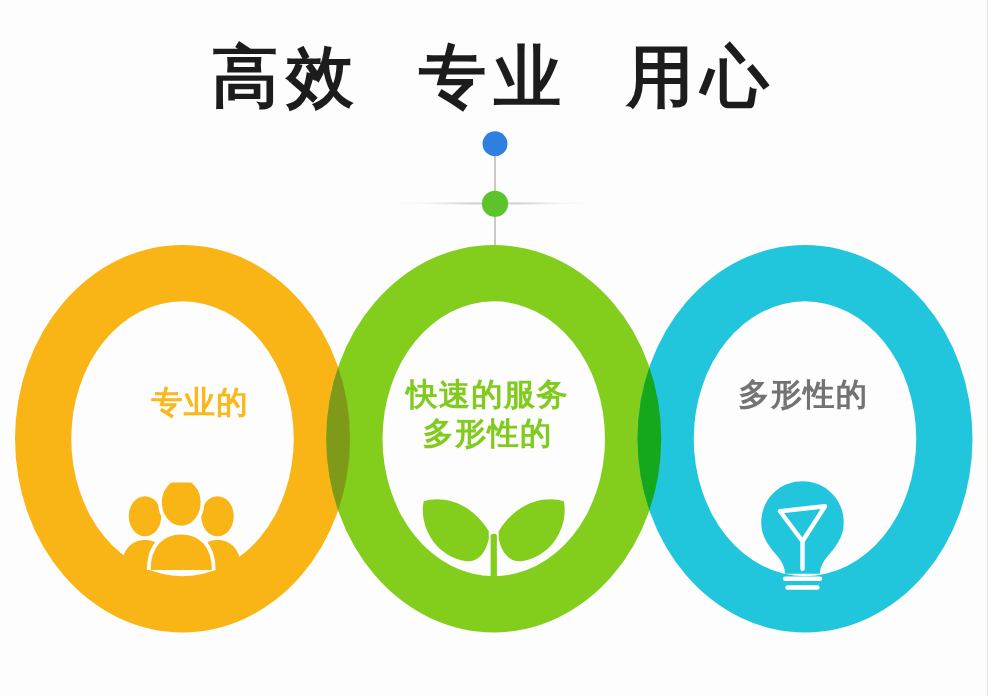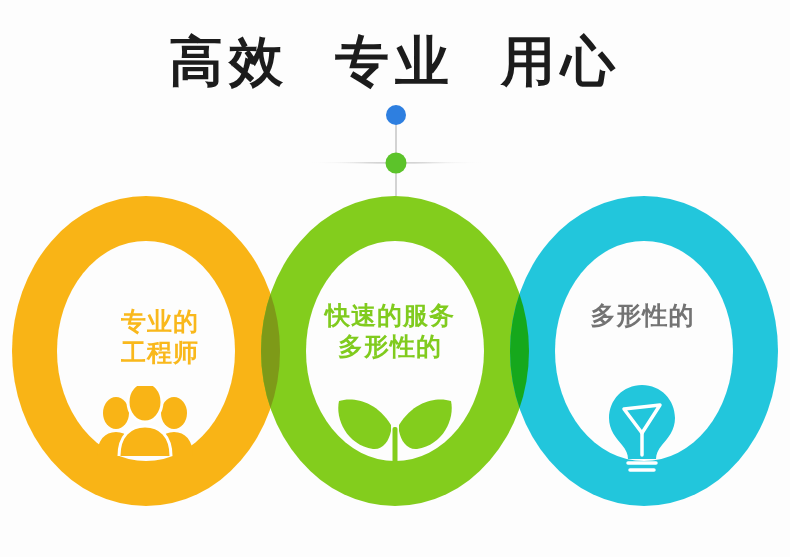--- a/index.html
+++ b/index.html
@@ -161,21 +161,20 @@
       <rect x="0" y="0" width="790" height="330" fill="#7e9a18" mask="url(#m-green)"></rect>
     </g>
 
     <g clip-path="url(#clip-gc)">
       <rect x="0" y="0" width="790" height="330" fill="#16a81c" mask="url(#m-green)"></rect>
     </g>
   </svg>
 
   <div class="ring-text" id="text-orange">
     <span class="ln">专业的</span>
-    <span class="ln">工程师</span>
   </div>
 
   <div class="ring-text" id="text-green">
     <span class="ln">快速的服务</span>
     <span class="ln">多形性的</span>
   </div>
 
   <div class="ring-text" id="text-cyan">
     <span class="ln">多形性的</span>
   </div>

